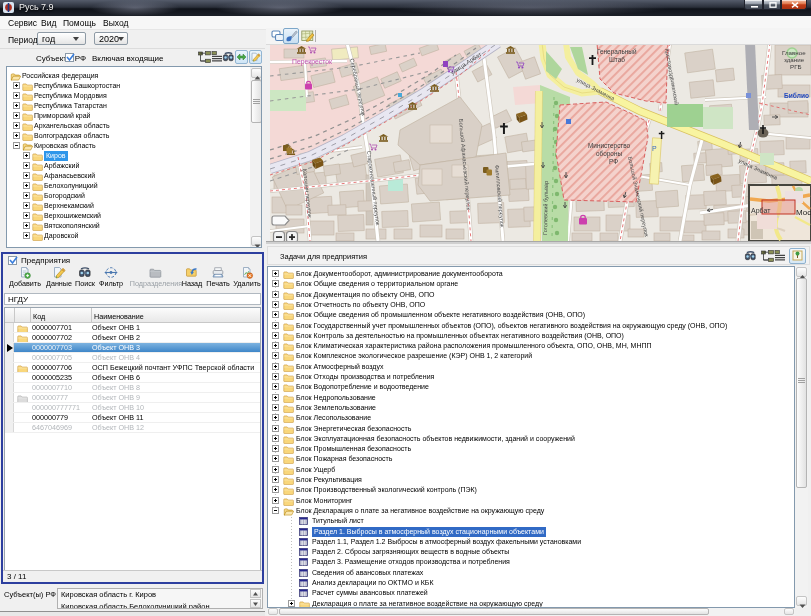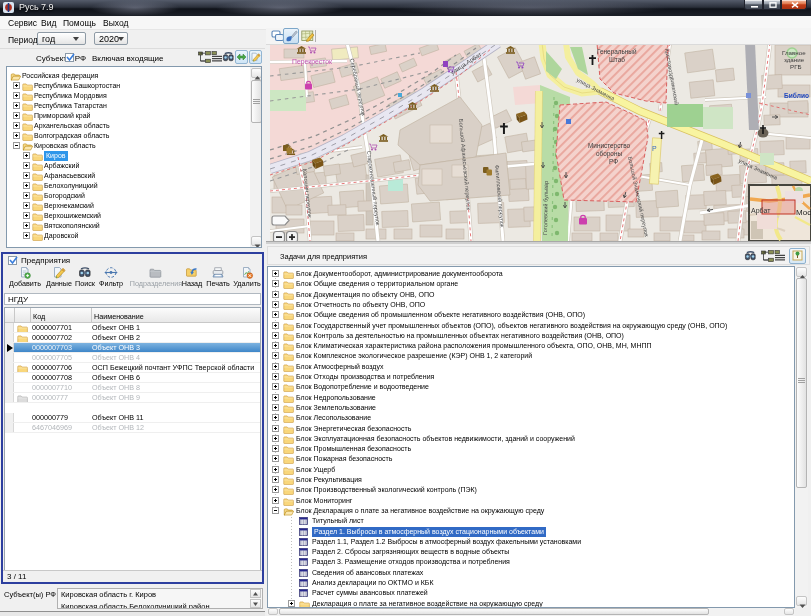--- a/index.html
+++ b/index.html
@@ -382,36 +382,41 @@
         <span style="position:absolute;left:0;top:0;width:9px;height:10px;background:#f0f0f0;border-right:1px solid #d8d8d8;"></span>
         <svg class="folder" style="left:12px;top:1px;" viewBox="0 0 11 9.5" width="11" height="9">
           <path d="M0.5 8.5 L0.5 2.8 Q0.5 2 1.3 2 L4 2 L5 3.2 L10 3.2 Q10.7 3.2 10.7 4 L10.7 8.5 Q10.7 9 10 9 L1.2 9 Q0.5 9 0.5 8.5 Z" fill="#f9d77c" stroke="#c8973a" stroke-width="0.6"></path>
           <path d="M0.5 4.2 L10.7 4.2" stroke="#fff" stroke-width="0.5" opacity="0.7"></path>
         </svg>
         <span class="c1" style="">0000007706</span>
         <span class="c2" style="">ОСП Бежецкий почтант УФПС Тверской области</span>
       </div>
 <div class="prow" style="top:65px;">
         <span style="position:absolute;left:0;top:0;width:9px;height:10px;background:#f0f0f0;border-right:1px solid #d8d8d8;"></span>
-        <span class="c1" style="">0000007708</span>
+        <span class="c1" style="">0000005235</span>
         <span class="c2" style="">Объект ОНВ 6</span>
       </div>
 <div class="prow" style="top:75px;">
         <span style="position:absolute;left:0;top:0;width:9px;height:10px;background:#f0f0f0;border-right:1px solid #d8d8d8;"></span>
         <span class="c1 gray" style="">0000007710</span>
         <span class="c2 gray" style="">Объект ОНВ 8</span>
       </div>
 <div class="prow" style="top:85px;">
         <span style="position:absolute;left:0;top:0;width:9px;height:10px;background:#f0f0f0;border-right:1px solid #d8d8d8;"></span>
         <svg class="folder" style="left:12px;top:1px;" viewBox="0 0 11 9.5" width="11" height="9">
           <path d="M0.5 8.5 L0.5 2.8 Q0.5 2 1.3 2 L4 2 L5 3.2 L10 3.2 Q10.7 3.2 10.7 4 L10.7 8.5 Q10.7 9 10 9 L1.2 9 Q0.5 9 0.5 8.5 Z" fill="#dcdcdc" stroke="#a8a8a8" stroke-width="0.6"></path>
           <path d="M0.5 4.2 L10.7 4.2" stroke="#fff" stroke-width="0.5" opacity="0.7"></path>
         </svg>
         <span class="c1 gray" style="">000000777</span>
         <span class="c2 gray" style="">Объект ОНВ 9</span>
+      </div>
+<div class="prow" style="top:95px;">
+        <span style="position:absolute;left:0;top:0;width:9px;height:10px;background:#f0f0f0;border-right:1px solid #d8d8d8;"></span>
+        <span class="c1 gray" style="">000000777771</span>
+        <span class="c2 gray" style="">Объект ОНВ 10</span>
       </div>
 <div class="prow" style="top:105px;">
         <span style="position:absolute;left:0;top:0;width:9px;height:10px;background:#f0f0f0;border-right:1px solid #d8d8d8;"></span>
         <span class="c1" style="">000000779</span>
         <span class="c2" style="">Объект ОНВ 11</span>
       </div>
 <div class="prow" style="top:115px;">
         <span style="position:absolute;left:0;top:0;width:9px;height:10px;background:#f0f0f0;border-right:1px solid #d8d8d8;"></span>
         <span class="c1 gray" style="">6467046969</span>
         <span class="c2 gray" style="">Объект ОНВ 12</span>

